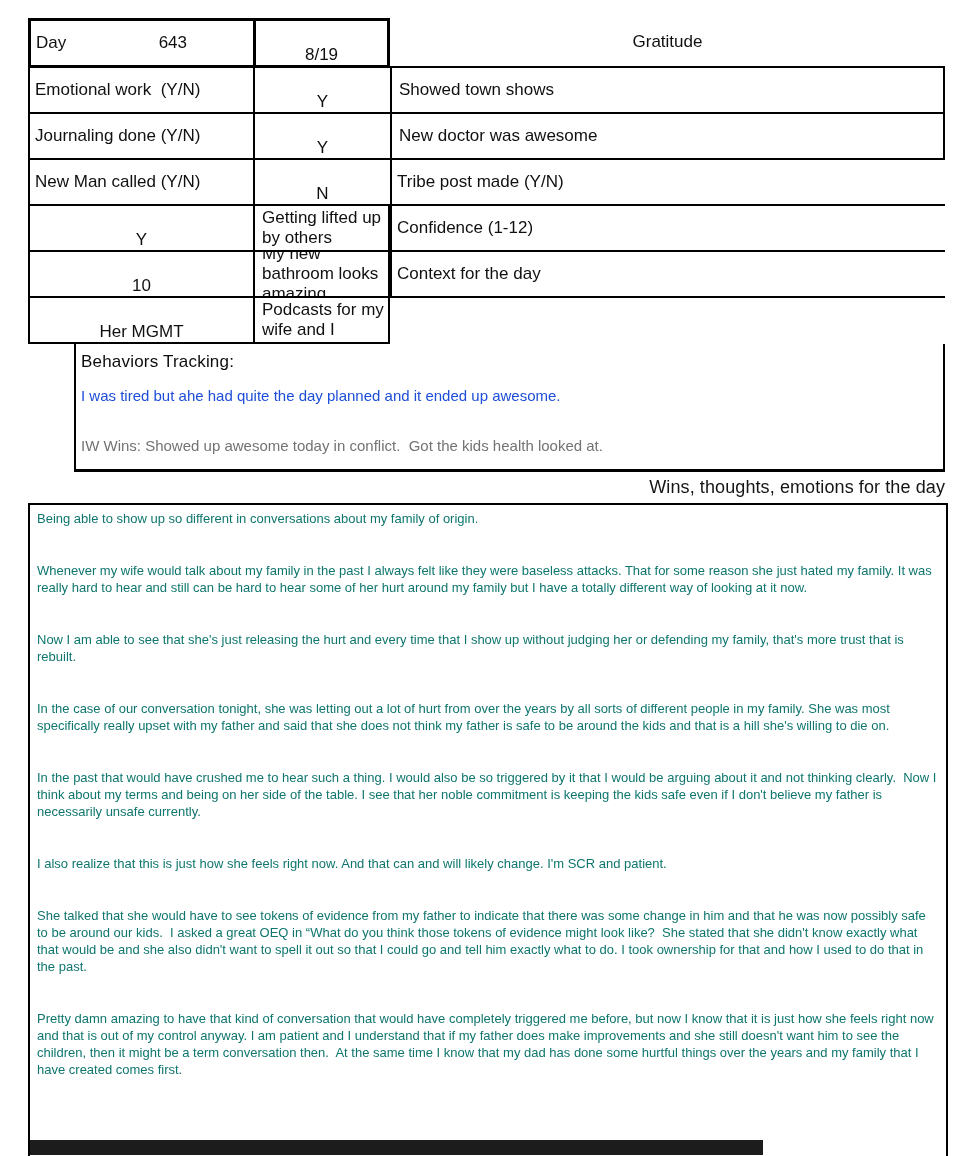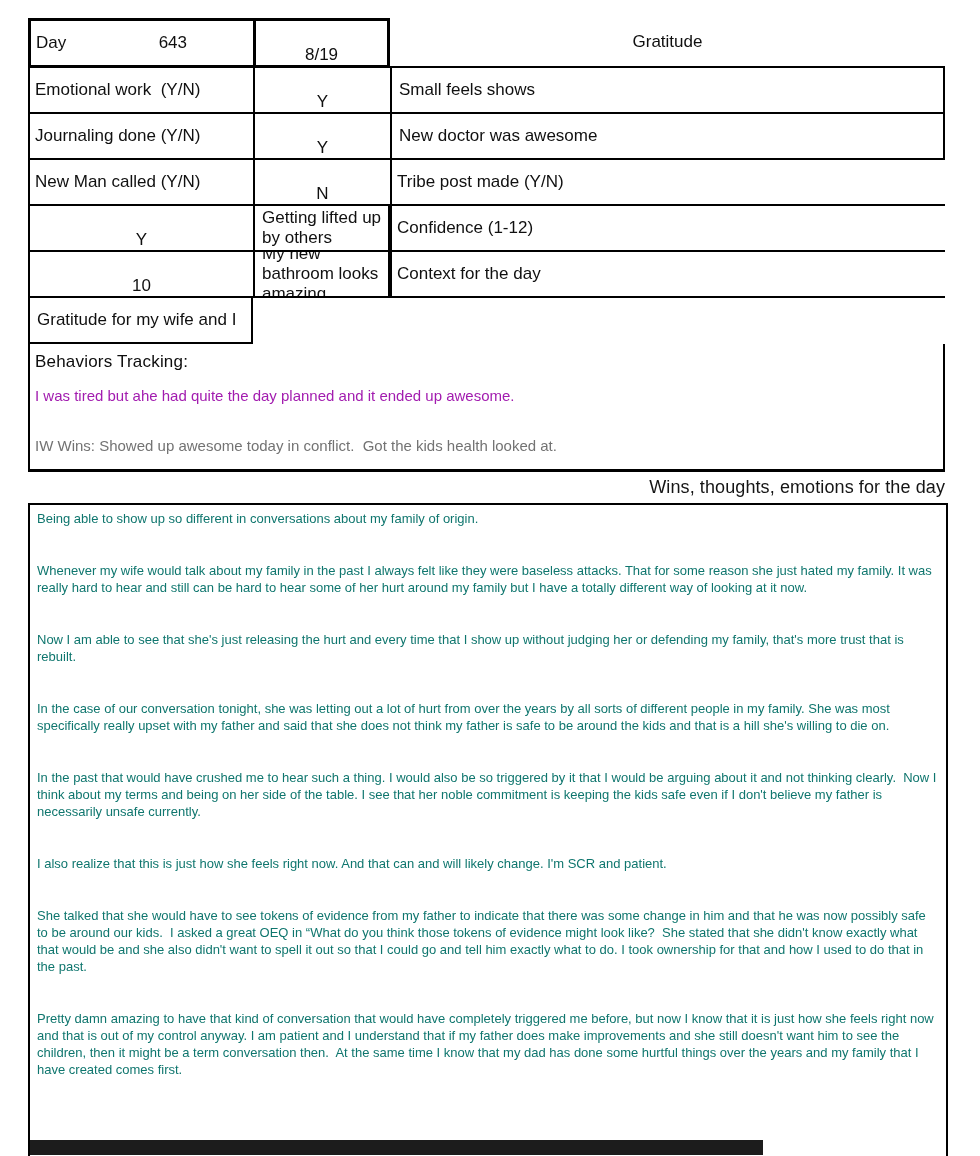--- a/index.html
+++ b/index.html
@@ -32,24 +32,24 @@
     border:3px solid #000; border-right:none;
     justify-content:space-between; padding-right:66px; padding-left:5px;
     border-bottom-width:3px;
   }
   .header-b { border:3px solid #000; justify-content:center; }
   .header-c { border:none; border-bottom:2px solid #000; justify-content:center; padding-left:0; }
 
   
   .behaviors {
     border-left:2px solid #000; border-right:2px solid #000; border-bottom:3px solid #000;
-    height:128px; overflow:hidden; padding:6px 7px 0 5px;
+    height:128px; overflow:hidden; padding:6px 7px 0 5px;margin-left:46px;
   }
   .b-heading { font-size:17px; font-weight:500; line-height:24px; color:#0d0d0d; letter-spacing:0.2px; }
-  .b-line1 { font-size:15px; line-height:20px; margin-top:12px; color:#a21caf; }
+  .b-line1 { font-size:15px; line-height:20px; margin-top:12px; color:#1d4ed8; }
   .b-line2 { font-size:15px; line-height:20px; margin-top:30px; color:#737373; }
 
   
   .wins-heading {
     font-size:18px; font-weight:500; color:#151515;
     margin:4px 0 5px 12px; line-height:22px; letter-spacing:0.1px;text-align:right;
   }
   .wins-box {
     border:2px solid #000;
     width:920px; height:743px;
@@ -79,21 +79,21 @@
       <span>8/19</span>
     </div>
     <div class="cell cC header-c">
       <span>Gratitude</span>
     </div>
 
   <div class="cell cA">
     <span class="pre">Emotional work  (Y/N)</span>
   </div>
   <div class="cell cB">Y</div>
-  <div class="cell cC">Small feels shows</div>
+  <div class="cell cC">Showed town shows</div>
 
   <div class="cell cA">
     <span class="pre">Journaling done (Y/N)</span>
   </div>
   <div class="cell cB">Y</div>
   <div class="cell cC">New doctor was awesome</div>
 
   <div class="cell cA">
     <span class="pre">New Man called (Y/N)</span>
   </div>
@@ -107,21 +107,22 @@
 
   <div class="cell cA">
     <span class="pre">Confidence (1-12)</span>
   </div>
   <div class="cell cB">10</div>
   <div class="cell cC">My new bathroom looks amazing</div>
 
   <div class="cell cA">
     <span class="pre">Context for the day</span>
   </div>
-  <div class="cell cC">Gratitude for my wife and I</div>
+  <div class="cell cB">Her MGMT</div>
+  <div class="cell cC">Podcasts for my wife and I</div>
 </div>
 
   <div class="behaviors">
     <div class="b-heading pre">Behaviors Tracking:</div>
     <div class="b-line1 pre">I was tired but ahe had quite the day planned and it ended up awesome.</div>
     <div class="b-line2 pre">IW Wins: Showed up awesome today in conflict.  Got the kids health looked at.</div>
   </div>
 
   <div class="wins-heading">Wins, thoughts, emotions for the day</div>
 

